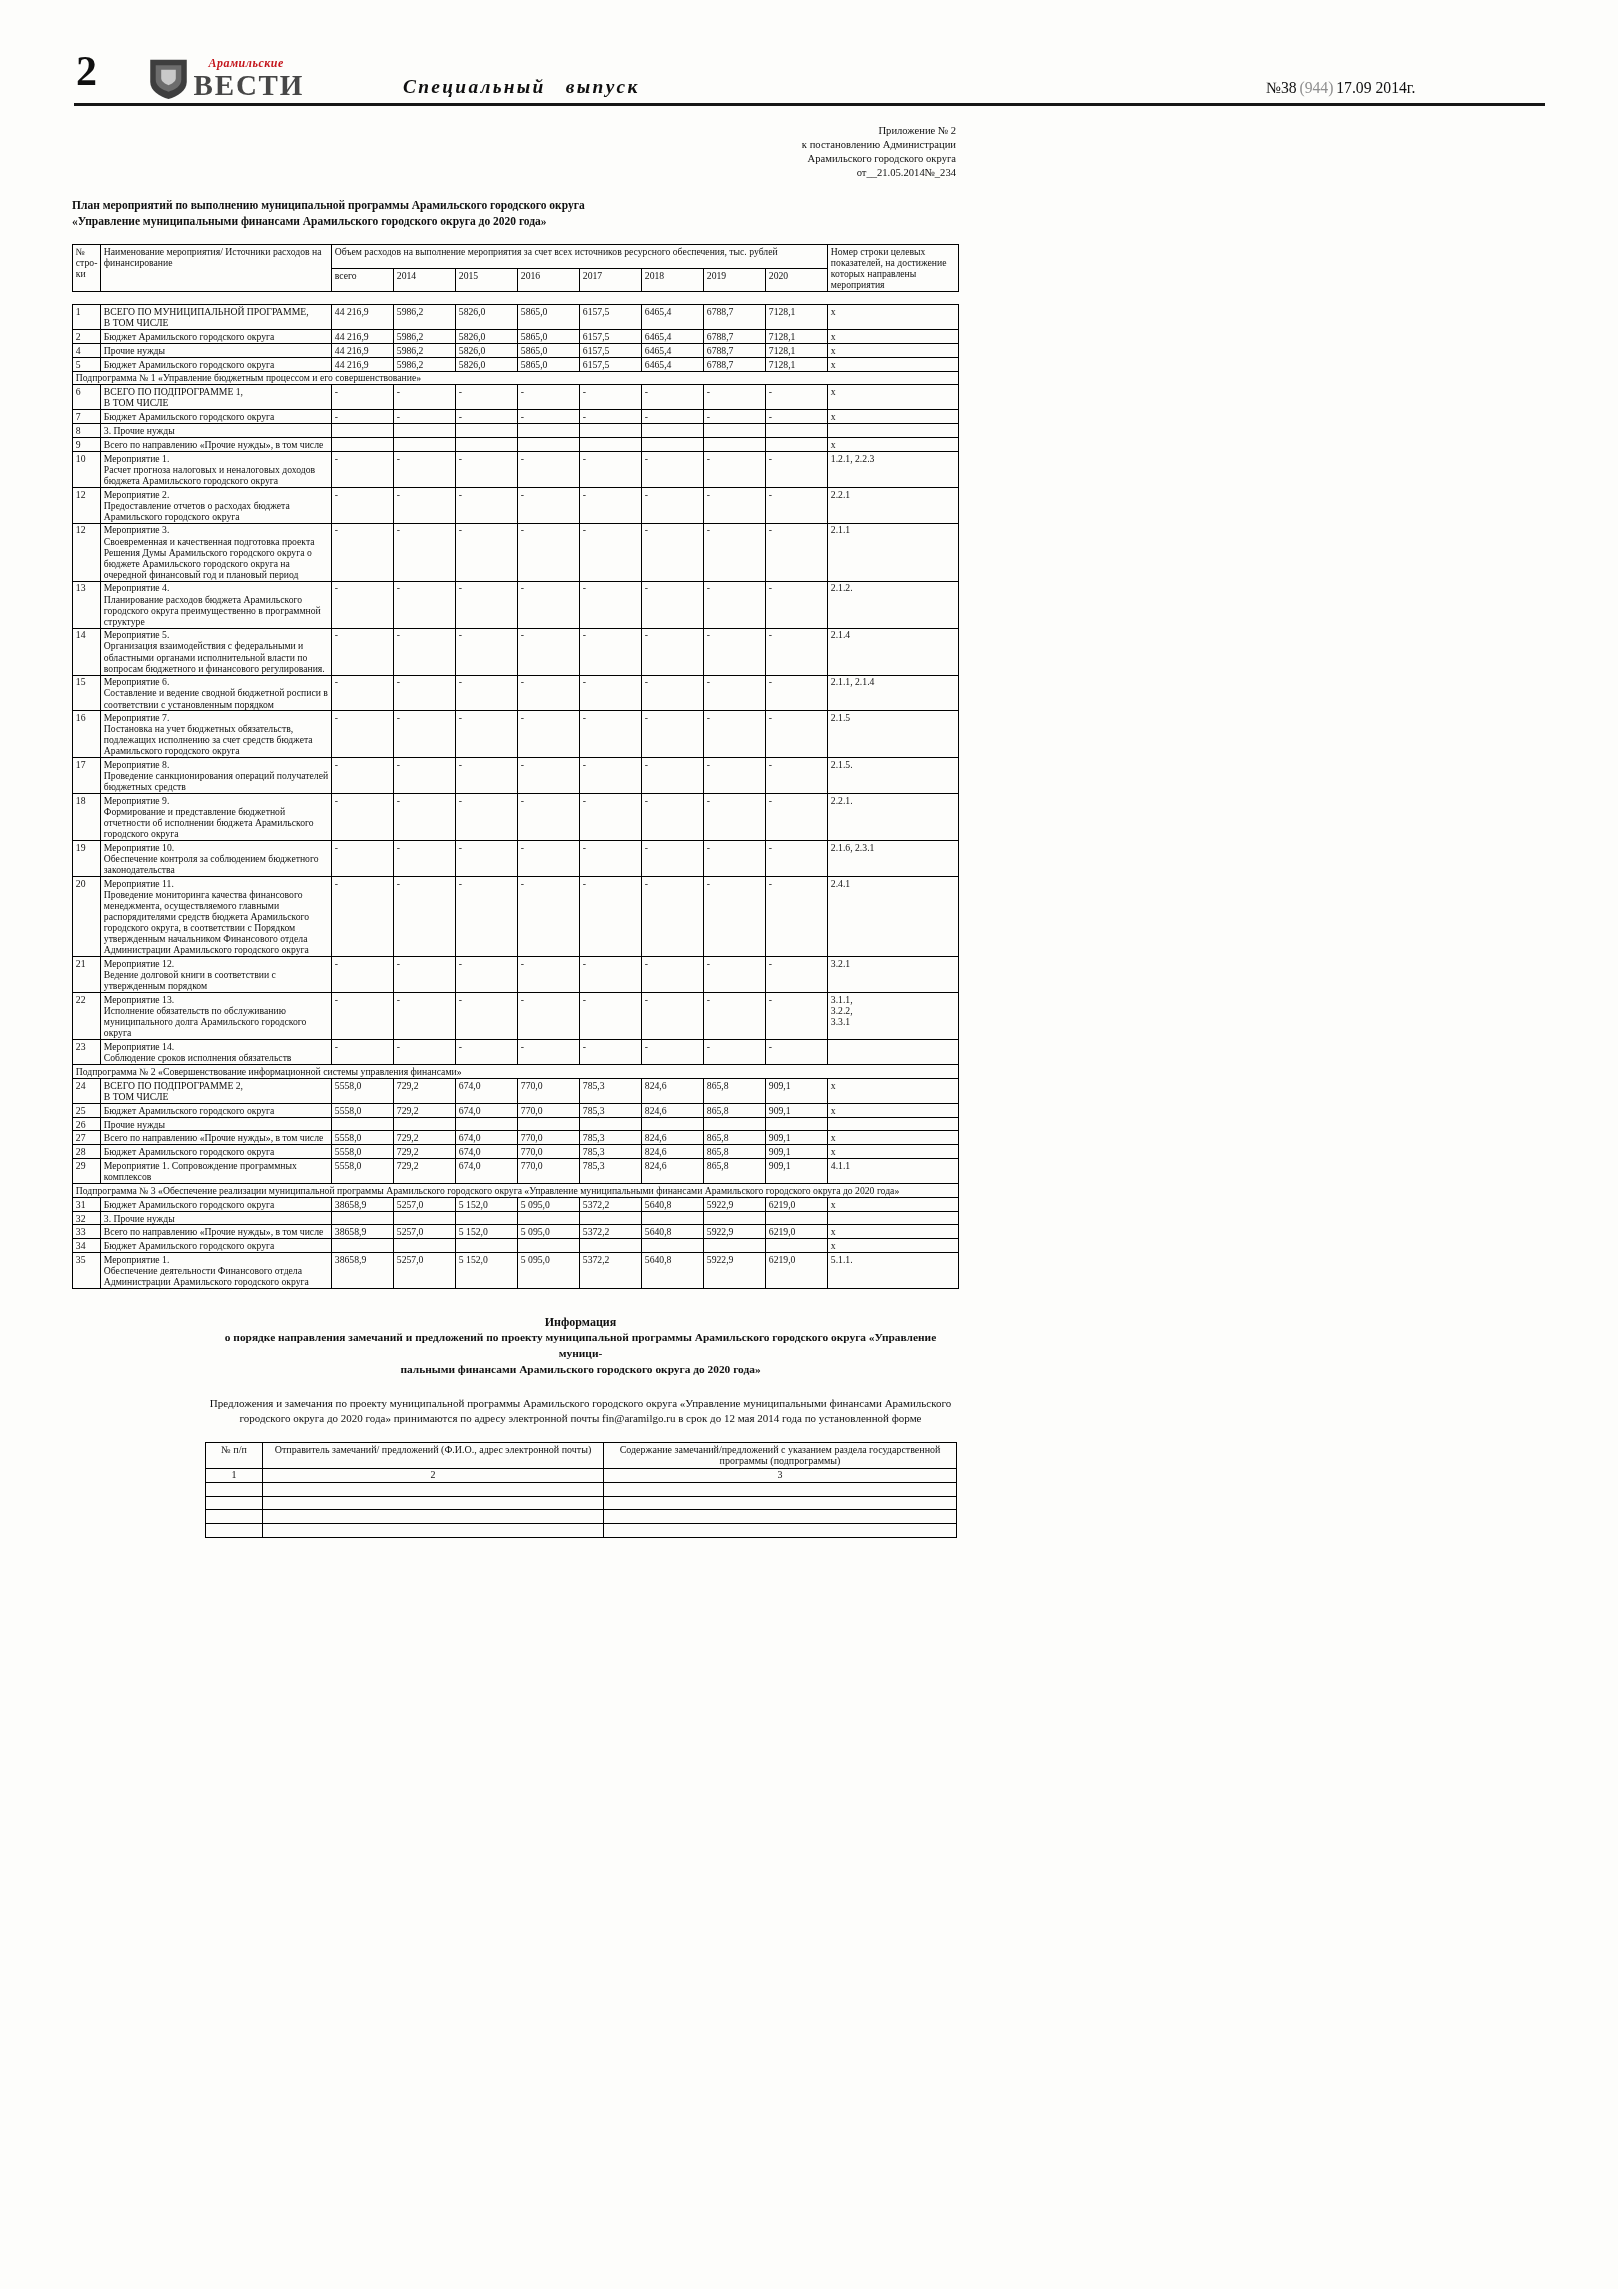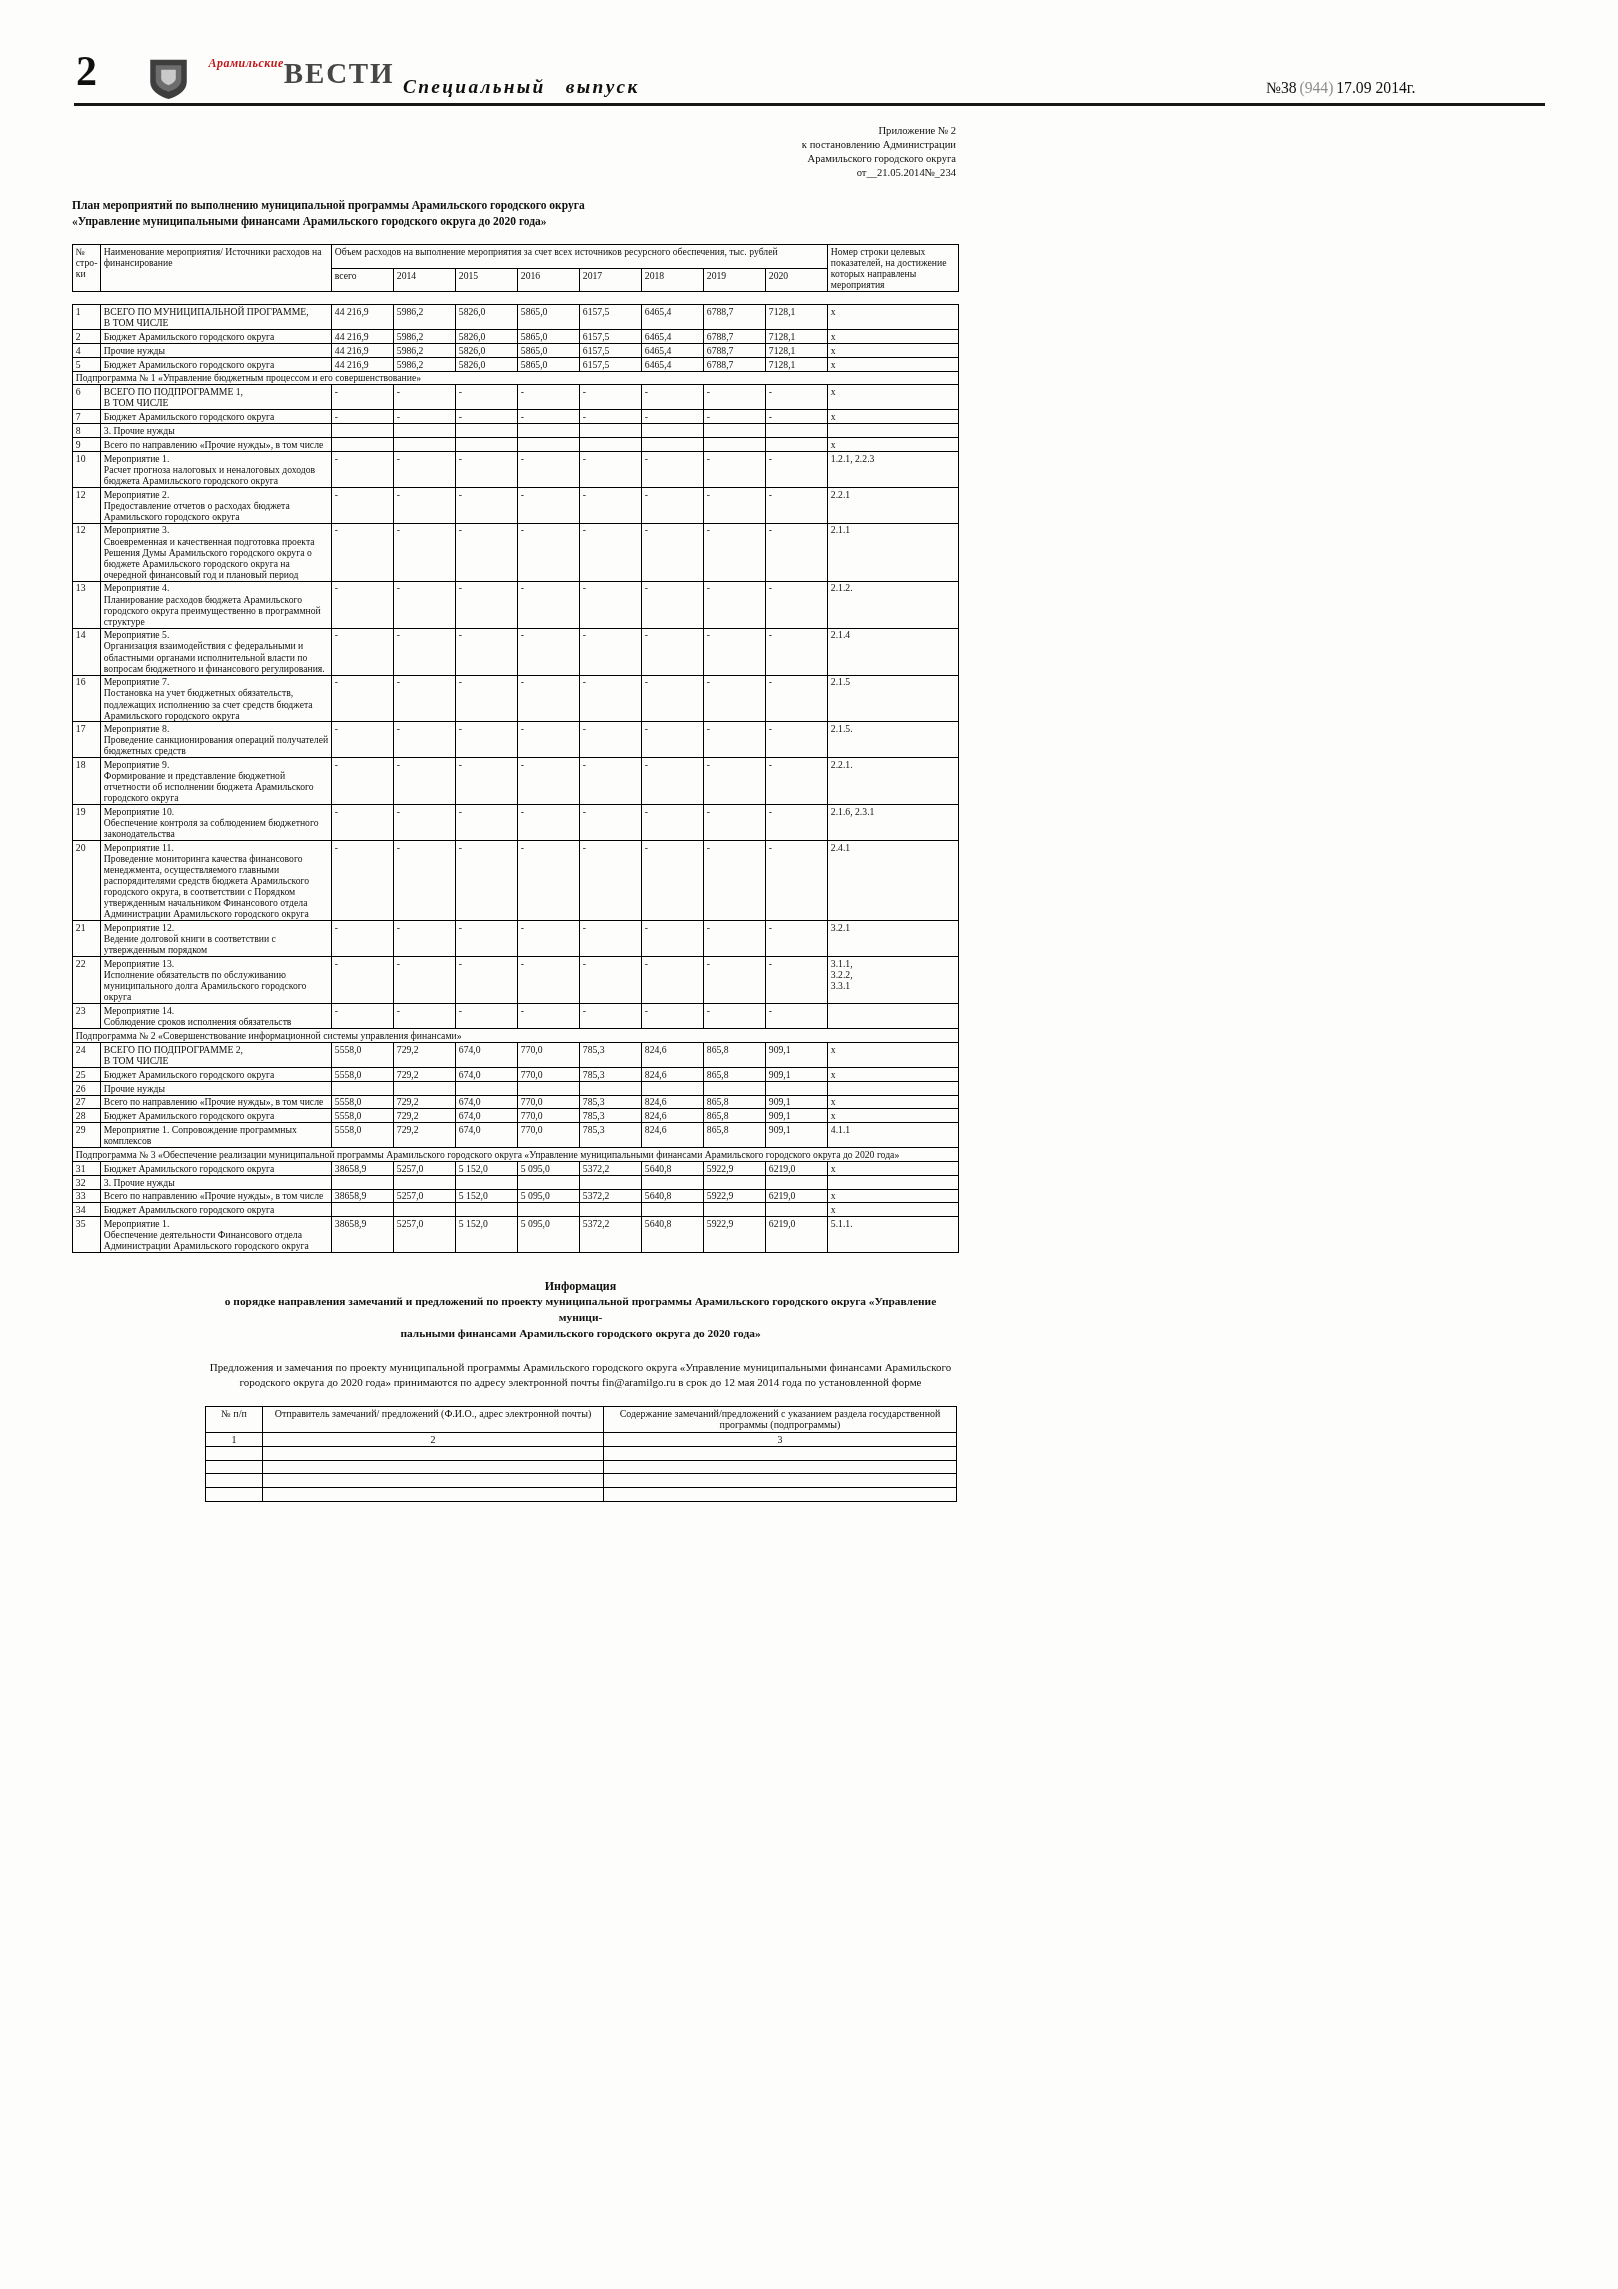--- a/index.html
+++ b/index.html
@@ -6,21 +6,21 @@
   body { background: #8e8e8e; font-family: "Liberation Serif", serif; }
   .page {
     position: relative; width: 1619px; height: 2290px;
     background: #fdfdfb; color: #101010; margin: 0 auto; overflow: hidden;
   }
 
   
   .page-number { position: absolute; left: 76px; top: 50px; font-size: 42px; font-weight: 700; line-height: 1; }
   .logo { position: absolute; left: 148px; top: 57px; display: flex; align-items: flex-start; }
   .emblem { width: 41px; height: 42px; margin-right: 4.6px; flex: none; }
-  .brand { display: flex; flex-direction: row; line-height: 1; }
+  .brand { display: flex; flex-direction: column; line-height: 1; }
   .brand-top { color: #c4161c; font-size: 12px; font-weight: 700; font-style: italic; letter-spacing: 0.5px; margin-left: 14.8px; }
   .brand-main { color: #474747; font-size: 29px; font-weight: 700; letter-spacing: 1.8px; margin-top: 1.8px; }
   .issue-type { position: absolute; left: 403px; top: 76px; font-size: 19.4px; font-weight: 700; font-style: italic; letter-spacing: 2.3px; word-spacing: 13px; }
   .issue-info { position: absolute; left: 1266px; top: 79px; font-size: 15.7px; white-space: nowrap; }
   .issue-info .muted { color: #8f8f8f; margin: 0 2.8px; text-align: center; }
   .header-rule { position: absolute; left: 74px; top: 103px; width: 1471px; height: 2.8px; background: #161616; }
 
   
   .content { position: absolute; left: 72px; top: 124px; width: 884px; }
   .annex { text-align: right; font-size: 10.6px; line-height: 1.32; }
@@ -323,20 +323,34 @@
               <td class="cell-val">-</td>
               <td class="cell-val">-</td>
               <td class="cell-val">-</td>
               <td class="cell-val">-</td>
               <td class="cell-val">-</td>
               <td class="cell-val">-</td>
               <td class="cell-val">-</td>
               <td class="cell-target">2.1.4</td>
             </tr>
             <tr>
+              <td class="cell-num">15</td>
+              <td class="cell-name">Мероприятие 6.
+Составление и ведение сводной бюджетной росписи в соответствии с установленным порядком</td>
+              <td class="cell-val">-</td>
+              <td class="cell-val">-</td>
+              <td class="cell-val">-</td>
+              <td class="cell-val">-</td>
+              <td class="cell-val">-</td>
+              <td class="cell-val">-</td>
+              <td class="cell-val">-</td>
+              <td class="cell-val">-</td>
+              <td class="cell-target">2.1.1, 2.1.4</td>
+            </tr>
+            <tr>
               <td class="cell-num">16</td>
               <td class="cell-name">Мероприятие 7.
 Постановка на учет бюджетных обязательств, подлежащих исполнению за счет средств бюджета Арамильского городского округа</td>
               <td class="cell-val">-</td>
               <td class="cell-val">-</td>
               <td class="cell-val">-</td>
               <td class="cell-val">-</td>
               <td class="cell-val">-</td>
               <td class="cell-val">-</td>
               <td class="cell-val">-</td>

